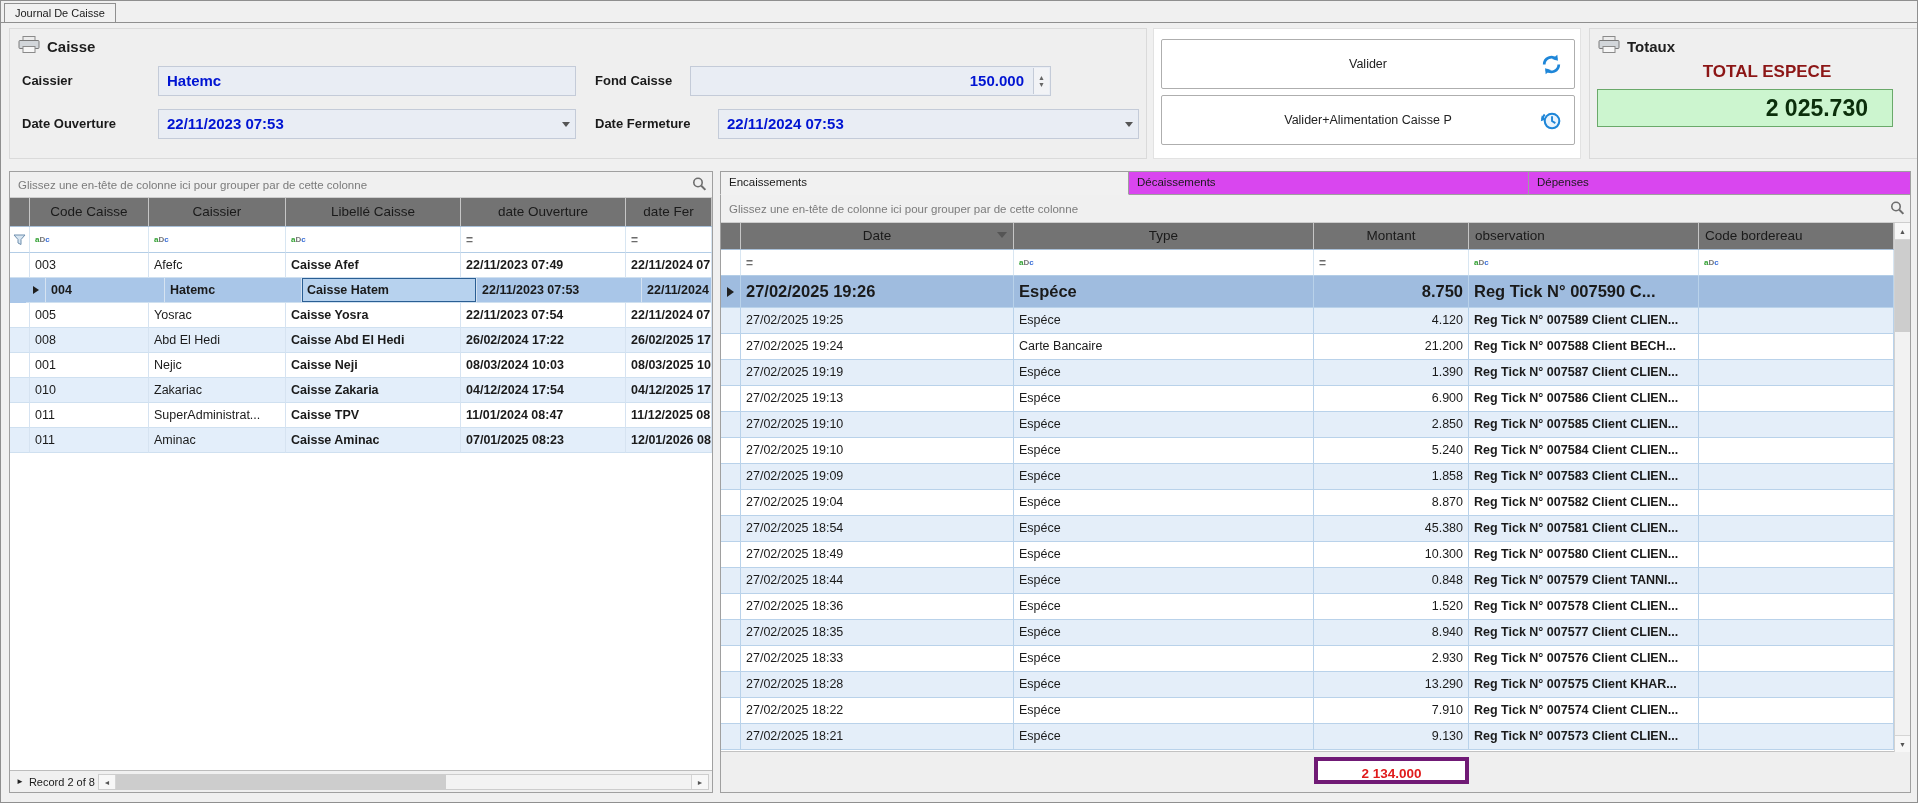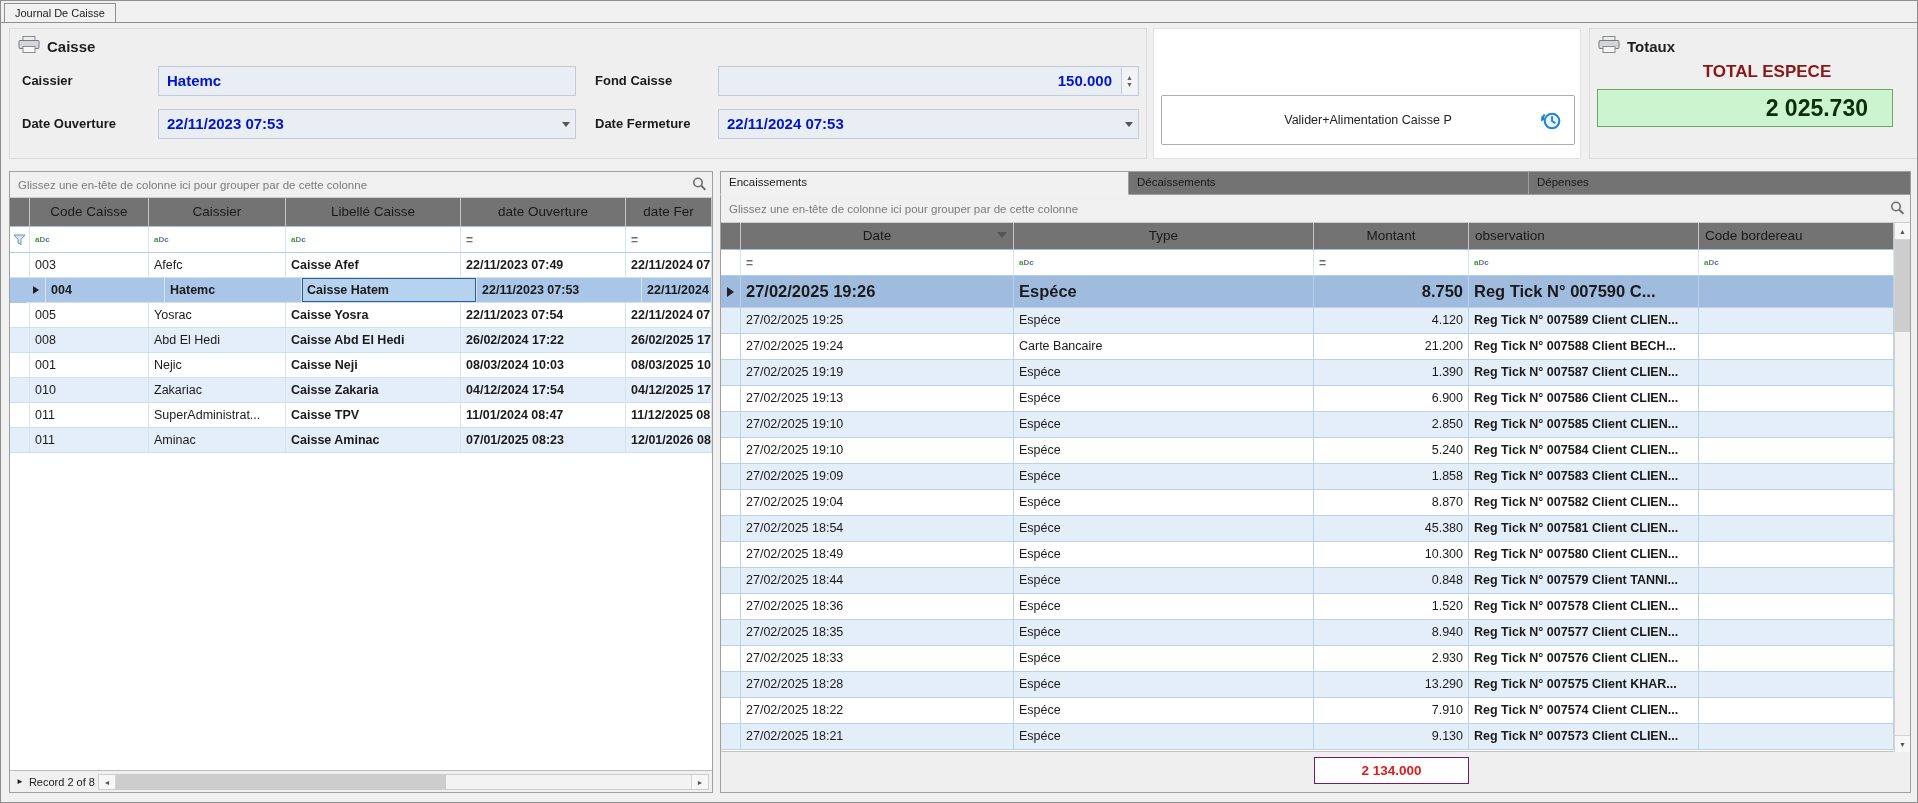--- a/index.html
+++ b/index.html
@@ -84,21 +84,21 @@
   .hscroll{position:absolute;left:88px;right:3px;top:3px;height:16px;background:#f3f3f3;border:1px solid #cdcdcd;
            box-sizing:border-box;display:flex;align-items:stretch;}
   .hs-btn{width:16px;background:#f7f7f7;border-right:1px solid #d5d5d5;font-size:7px;color:#555;
           display:flex;align-items:center;justify-content:center;}
   .hs-btn.rightb{border-right:none;border-left:1px solid #d5d5d5;}
   .hs-thumb{width:330px;background:#cdcdcd;}
   .hs-track{flex:1;}
 
   
   .rtabs{position:absolute;left:719px;top:170px;width:1191px;height:24px;display:flex;box-sizing:border-box;}
-  .rtab{background:#737373;border:1px solid #9f9f9f;font-size:11.5px;line-height:21px;padding-left:8px;
+  .rtab{background:#d946ef;border:1px solid #9f9f9f;font-size:11.5px;line-height:21px;padding-left:8px;
         box-sizing:border-box;overflow:hidden;white-space:nowrap;}
   .rtab + .rtab{margin-left:-1px;}
   .rtab.active{background:#f1f1f1;border-bottom-color:#f1f1f1;z-index:2;}
   .rt-enc{width:409px;} .rt-dec{width:401px;} .rt-dep{flex:1;}
 
   .rgrid{position:absolute;left:719px;top:193px;width:1191px;height:599px;background:#fff;
          border:1px solid #a0a0a0;border-top:1px solid #9f9f9f;box-sizing:border-box;}
   .rgrid .group-row{height:28px;}
   .rcontent{position:absolute;top:28px;left:0;right:16px;bottom:40px;overflow:hidden;}
   .rgrid .hrow{height:26px;line-height:25px;border-bottom:1px solid #a9c0d8;}
@@ -106,21 +106,21 @@
   .rc-ind{width:20px;} .rc-date{width:273px;} .rc-type{width:300px;}
   .rc-mont{width:155px;} .rc-obs{width:230px;} .rc-bord{flex:1;}
   .rbody{overflow:hidden;height:479px;}
   .rrow{display:flex;height:26px;line-height:25px;font-size:12.5px;background:#fff;}
   .rrow.odd{background:#e4eef9;}
   .rrow .cell{border-right:1px solid #b9d2ea;border-bottom:1px solid #b9d2ea;}
   .rrow .rc-mont{text-align:right;}
   .rrow.selected{height:32px;line-height:31px;font-size:16.5px;font-weight:bold;background:#9fbcdf;}
   .rrow.selected .row-arrow{border-top-width:5px;border-bottom-width:5px;border-left-width:7px;}
   .rfooter{position:absolute;left:0;right:0;bottom:0;height:40px;background:#efefef;border-top:1px solid #c2c2c2;}
-  .rfoot-box{position:absolute;left:593px;top:5px;width:155px;height:27px;background:#fff;border:1px solid #701a75;
+  .rfoot-box{position:absolute;left:593px;top:5px;width:155px;height:27px;background:#fff;border:4px solid #701a75;
              box-sizing:border-box;color:#e01b1b;font-weight:bold;font-size:13.5px;text-align:center;line-height:25px;}
   .vscroll{position:absolute;top:28px;right:0;bottom:40px;width:16px;background:#f2f2f2;border-left:1px solid #d2d2d2;box-sizing:border-box;}
   .vs-btn{height:16px;font-size:7px;color:#555;display:flex;align-items:center;justify-content:center;background:#f7f7f7;border-bottom:1px solid #d5d5d5;}
   .vs-btn.bottom{position:absolute;bottom:0;left:0;right:0;border-top:1px solid #d5d5d5;border-bottom:none;}
   .vs-thumb{margin-top:0;height:92px;background:#cdcdcd;}
 </style>
 </head>
 <body>
 
 <div class="app">
@@ -138,40 +138,51 @@
             <rect x="5" y="10.5" width="12" height="6" fill="#f6f6f6" stroke="#8a8a8a"></rect>
           </svg>
       </span>
       <span>Caisse</span>
     </div>
     <div class="flabel" style="left:12px;top:44px;">Caissier</div>
     <div class="field" style="left:148px;top:37px;width:418px;">
       <span class="fval">Hatemc</span>
     </div>
     <div class="flabel" style="left:585px;top:44px;">Fond Caisse</div>
-    <div class="field" style="left:708px;top:37px;width:421px;">
+    <div class="field" style="left:680px;top:37px;width:361px;">
       <span class="fval right">150.000</span>
       <span class="spin">
           <span>▲</span>
           <span>▼</span>
         </span>
     </div>
     <div class="flabel" style="left:12px;top:87px;">Date Ouverture</div>
     <div class="field" style="left:148px;top:80px;width:418px;">
       <span class="fval">22/11/2023 07:53</span>
       <span class="dd-arrow"></span>
     </div>
     <div class="flabel" style="left:585px;top:87px;">Date Fermeture</div>
     <div class="field" style="left:708px;top:80px;width:421px;">
       <span class="fval">22/11/2024 07:53</span>
       <span class="dd-arrow"></span>
     </div>
   </div>
 
   <div class="panel p-actions">
+    <div class="btn" style="top:10px;">
+      <span>Valider</span>
+      <span class="bicon">
+        <svg width="25" height="25" viewBox="0 0 24 24">
+            <path d="M19 12a7 7 0 0 1-11.9 5" fill="none" stroke="#1e86d8" stroke-width="2.6"></path>
+            <path d="M5 12a7 7 0 0 1 11.9-5" fill="none" stroke="#1e86d8" stroke-width="2.6"></path>
+            <polygon points="17.6,2.6 18.2,8.4 12.6,6.8" fill="#1e86d8"></polygon>
+            <polygon points="6.4,21.4 5.8,15.6 11.4,17.2" fill="#1e86d8"></polygon>
+          </svg>
+      </span>
+    </div>
     <div class="btn" style="top:66px;">
       <span>Valider+Alimentation Caisse P</span>
       <span class="bicon">
         <svg width="25" height="25" viewBox="0 0 24 24">
             <circle cx="12.5" cy="12.5" r="7" fill="#eaf4fd" stroke="#1e86d8" stroke-width="2"></circle>
             <path d="M12.5 8v4.5l3.2 2" fill="none" stroke="#1e86d8" stroke-width="1.8"></path>
             <path d="M3.2 10.5a9.5 9.5 0 0 1 2.3-4.3" fill="none" stroke="#1e86d8" stroke-width="2"></path>
             <polygon points="1.8,12.6 2.6,7.2 6.4,11" fill="#1e86d8"></polygon>
           </svg>
       </span>

